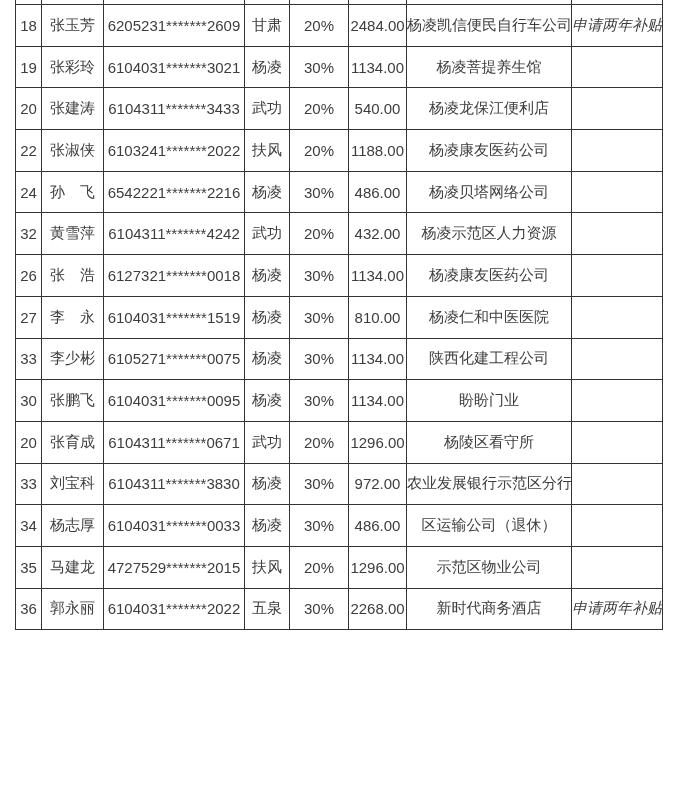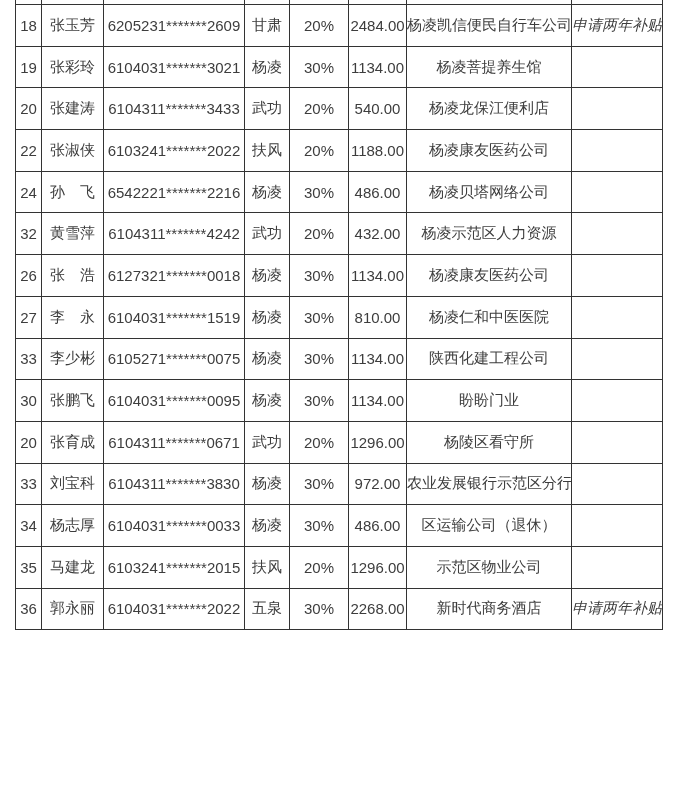--- a/index.html
+++ b/index.html
@@ -210,21 +210,21 @@
             <td class="c-id">6104031*******0033</td>
             <td class="c-place">杨凌</td>
             <td class="c-percent">30%</td>
             <td class="c-amount">486.00</td>
             <td class="c-company">区运输公司（退休）</td>
             <td class="c-remark"></td>
           </tr>
           <tr class="data-row">
             <td class="c-num">35</td>
             <td class="c-name">马建龙</td>
-            <td class="c-id">6103241*******2015</td>
+            <td class="c-id">4727529*******2015</td>
             <td class="c-place">扶风</td>
             <td class="c-percent">20%</td>
             <td class="c-amount">1296.00</td>
             <td class="c-company">示范区物业公司</td>
             <td class="c-remark"></td>
           </tr>
           <tr class="data-row">
             <td class="c-num">36</td>
             <td class="c-name">郭永丽</td>
             <td class="c-id">6104031*******2022</td>

